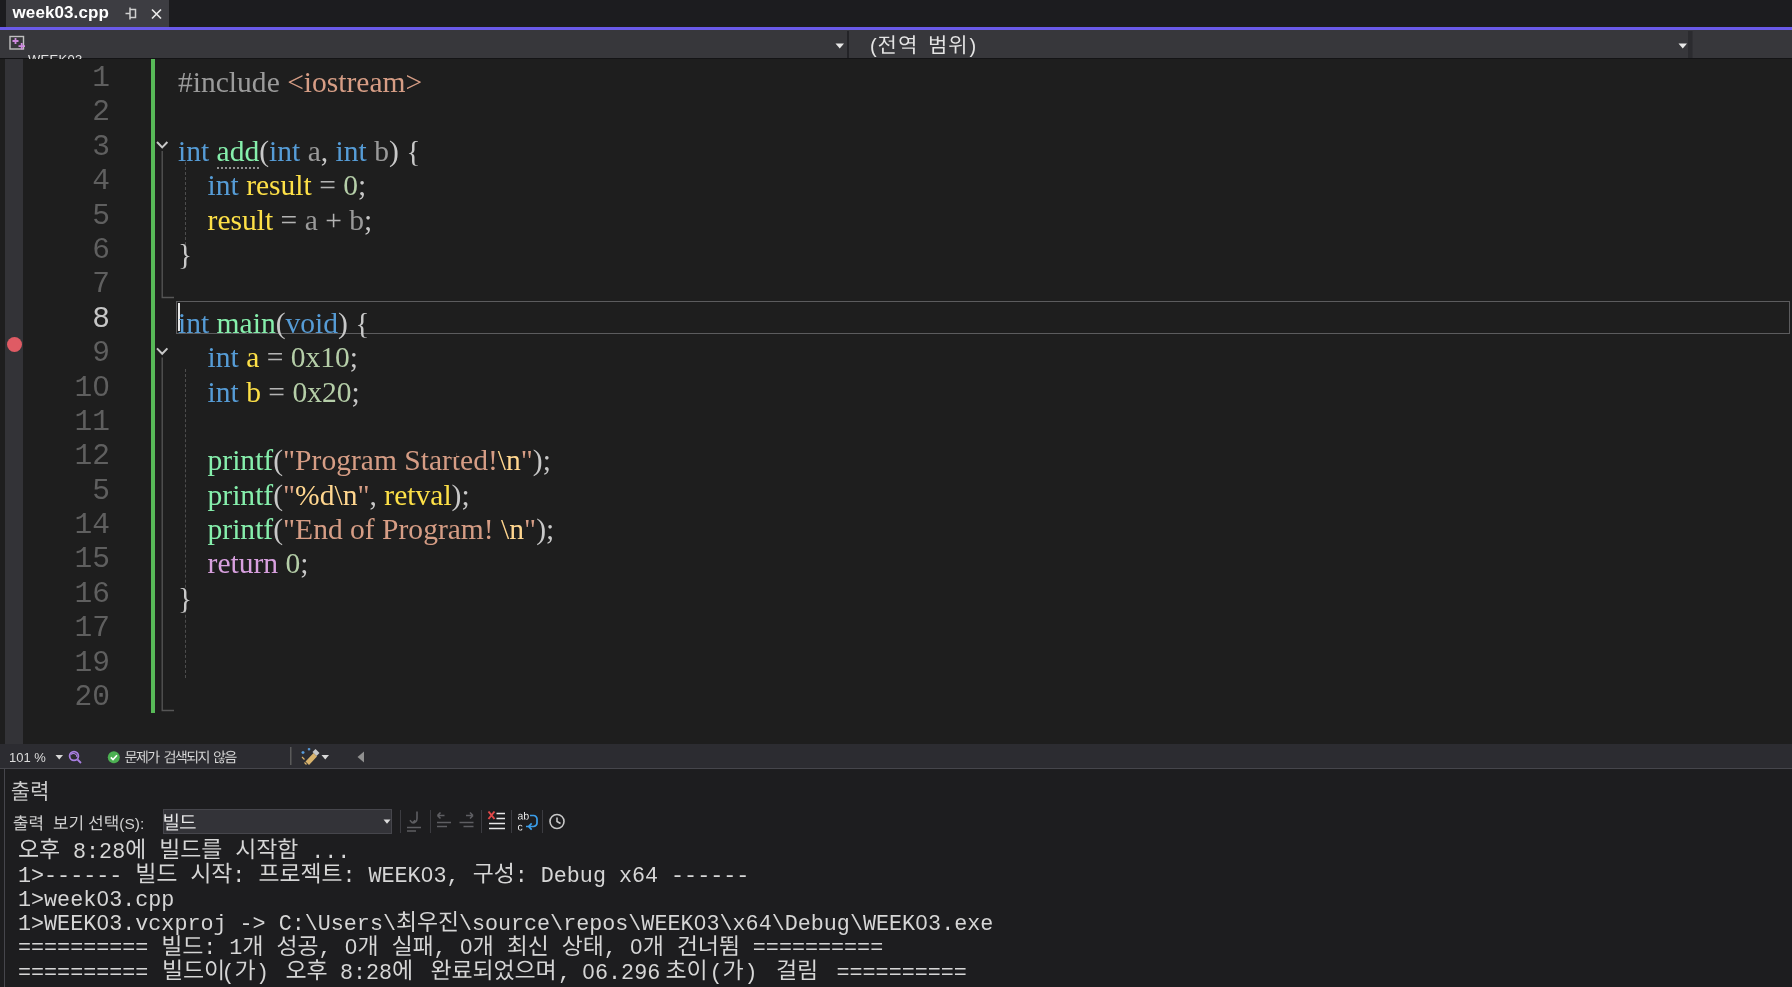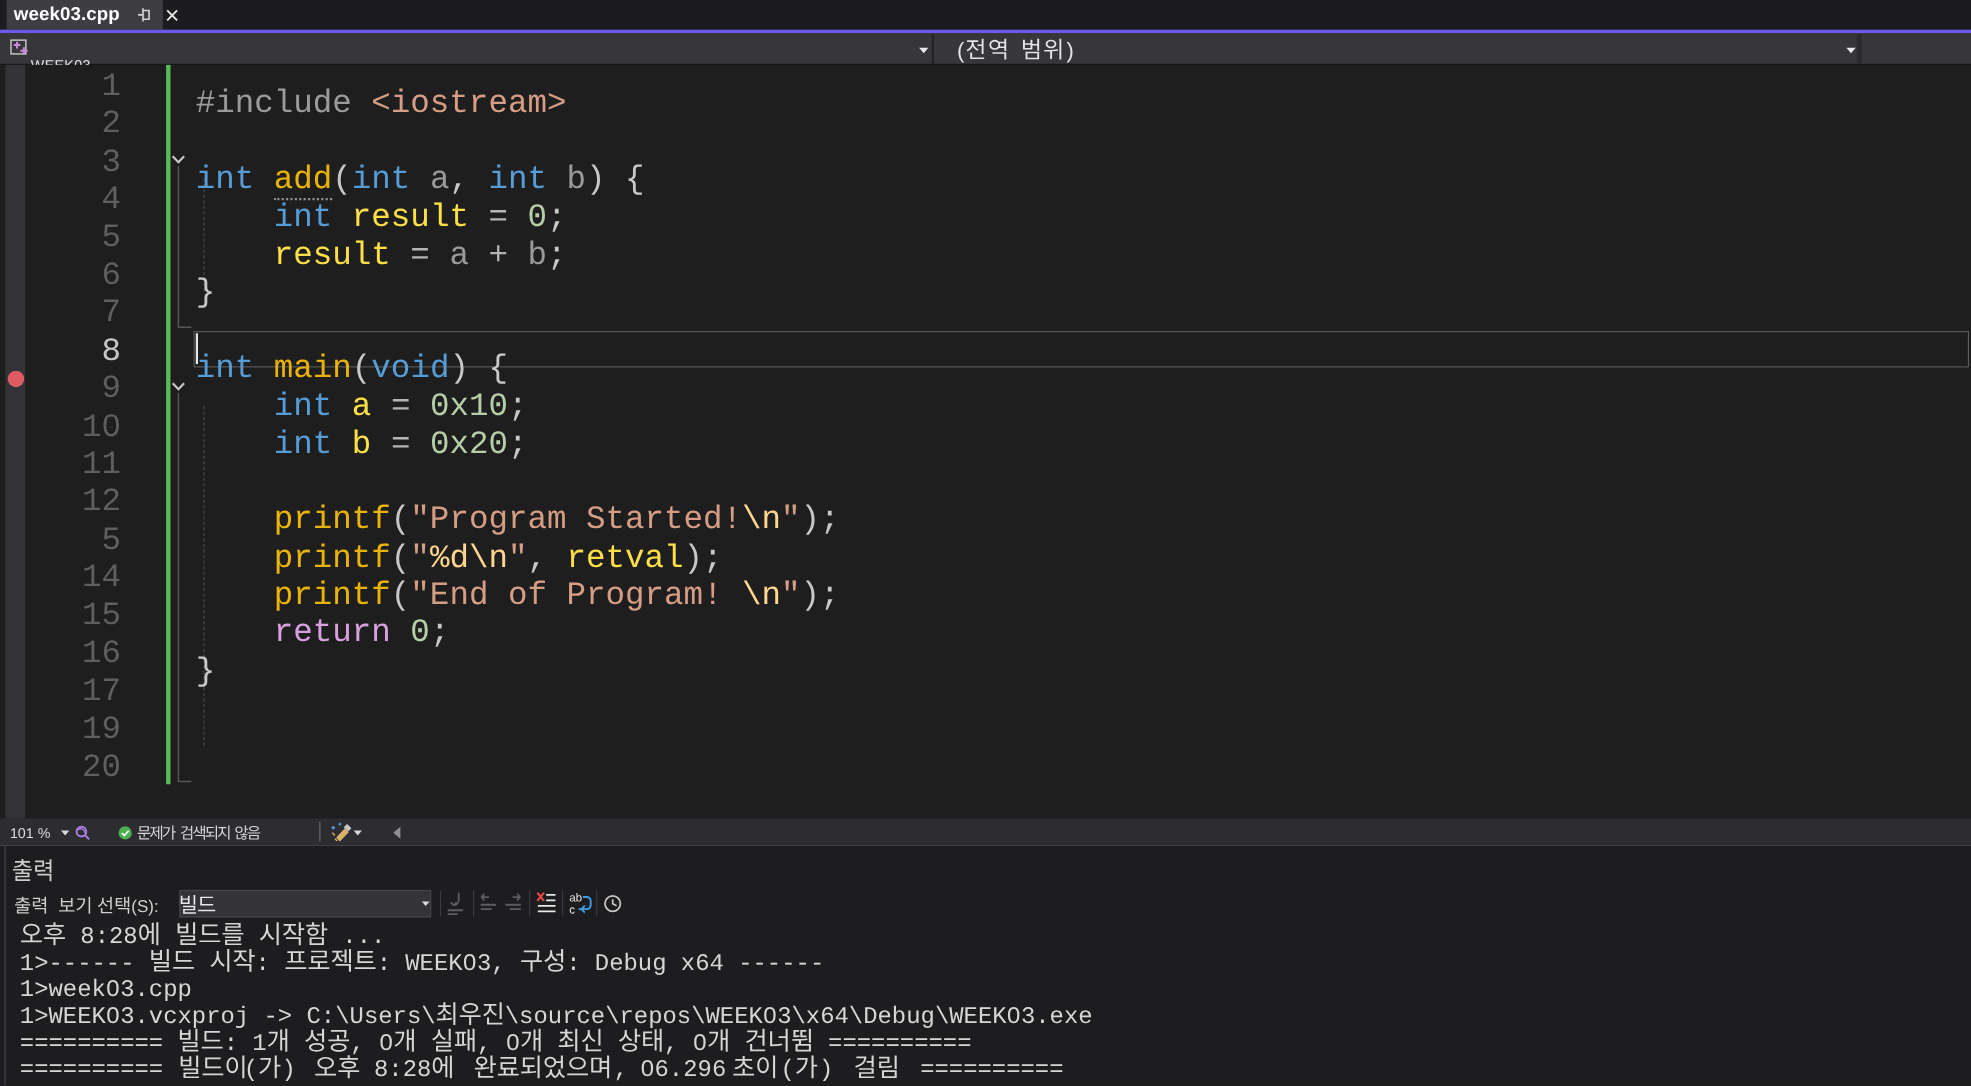--- a/index.html
+++ b/index.html
@@ -1,31 +1,31 @@
 <!DOCTYPE html>
 <html><head><meta charset="utf-8"><style>
 *{margin:0;padding:0;box-sizing:border-box}
 html,body{width:1792px;height:987px;background:#1e1e1e;overflow:hidden;position:relative;
 font-family:"Liberation Sans",sans-serif}
 #tabstrip{position:absolute;left:0;top:0;width:1792px;height:27px;background:#1c1c1f}
-#tab{position:absolute;left:6px;top:0;width:142px;height:27px;background:#3d3d42;color:#fff;
+#tab{position:absolute;left:6px;top:0;width:163px;height:27px;background:#3d3d42;color:#fff;
 font-size:17px;font-weight:bold;line-height:26px;padding-left:6.5px;letter-spacing:0.1px}
 #purple{position:absolute;left:0;top:27px;width:1792px;height:3px;background:#6a5ae8}
 #nav{position:absolute;left:0;top:30px;width:1792px;height:29px;background:#37373b;border-bottom:1px solid #141416}
 #navsep{position:absolute;left:847px;top:31px;width:2px;height:27px;background:#232327}
 #navtext{position:absolute;left:28px;top:52px;font-size:13px;color:#e4e4e4;letter-spacing:0.3px}
 #editor{position:absolute;left:0;top:59px;width:1792px;height:685px;background:#1e1e1e}
 #lmargin{position:absolute;left:5px;top:0;width:18px;height:685px;background:#333337}
 #greenbar{position:absolute;left:150.5px;top:0;width:4.5px;height:654px;background:#58ba58}
 .cl{height:34.4px;line-height:34.4px;white-space:pre}
 #nums{position:absolute;left:0;top:2px;width:110px;text-align:right;color:#5f5f5f;
 font-family:"Liberation Mono",monospace;font-size:29.55px}
-#code{position:absolute;left:178px;top:18px;color:#dcdcdc;font-family:Liberation Mono, monospace;font-size:29.55px}
+#code{position:absolute;left:178px;top:6px;color:#dcdcdc;font-family:Liberation Serif, serif;font-size:29.55px}
 
-.k{color:#569cd6}.c{color:#d8a0df}.f{color:#eab308}.p{color:#9a9a9a}.l{color:#fde047}
+.k{color:#569cd6}.c{color:#d8a0df}.f{color:#86efac}.p{color:#9a9a9a}.l{color:#fde047}
 .n{color:#b5cea8}.s{color:#d69d85}.e{color:#ffd68f}.pp{color:#9b9b9b}.o{color:#b4b4b4}.u{color:#c8c8c8}
 
 #curline{position:absolute;left:176px;top:241.5px;width:1614px;height:33.5px;border:1px solid #5c5c5e}
 #caret{position:absolute;left:177.5px;top:244px;width:2px;height:28px;background:#e8e8e8}
 #bp{position:absolute;left:7px;top:278px;width:15px;height:15px;border-radius:50%;background:#df5b64}
 #addunder{border-bottom:2px dotted #909090}
 .ig{position:absolute;width:0;border-left:1.6px dashed #4d4d4d}
 #status{position:absolute;left:0;top:744px;width:1792px;height:24px;background:#2c2c31}
 #zoomtxt{position:absolute;left:9px;top:749.5px;font-size:13px;color:#dcdcdc}
 #outpanel{position:absolute;left:0;top:768px;width:1792px;height:219px;background:#1d1d1f;

